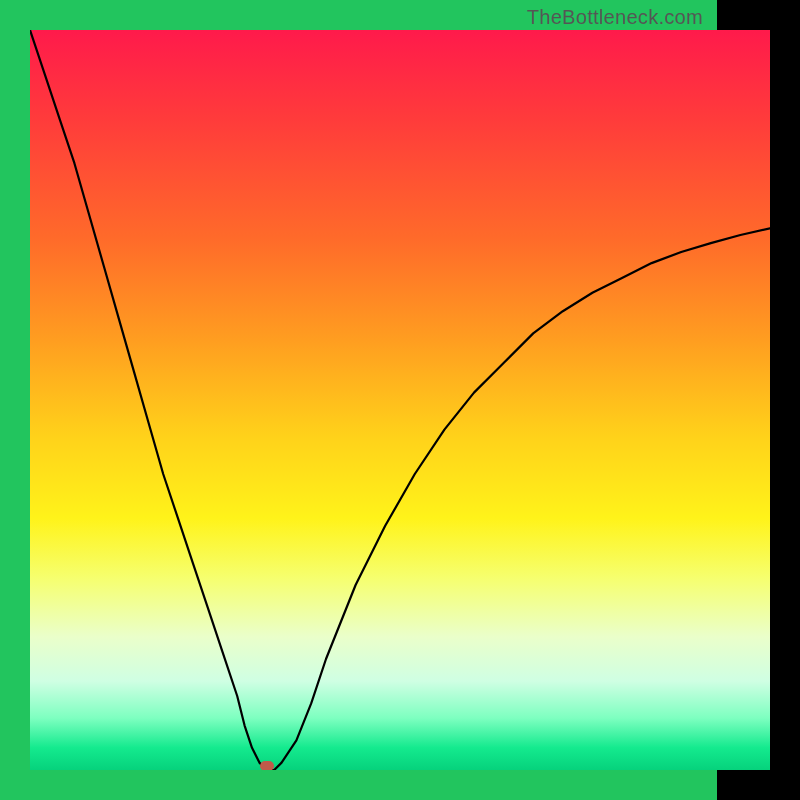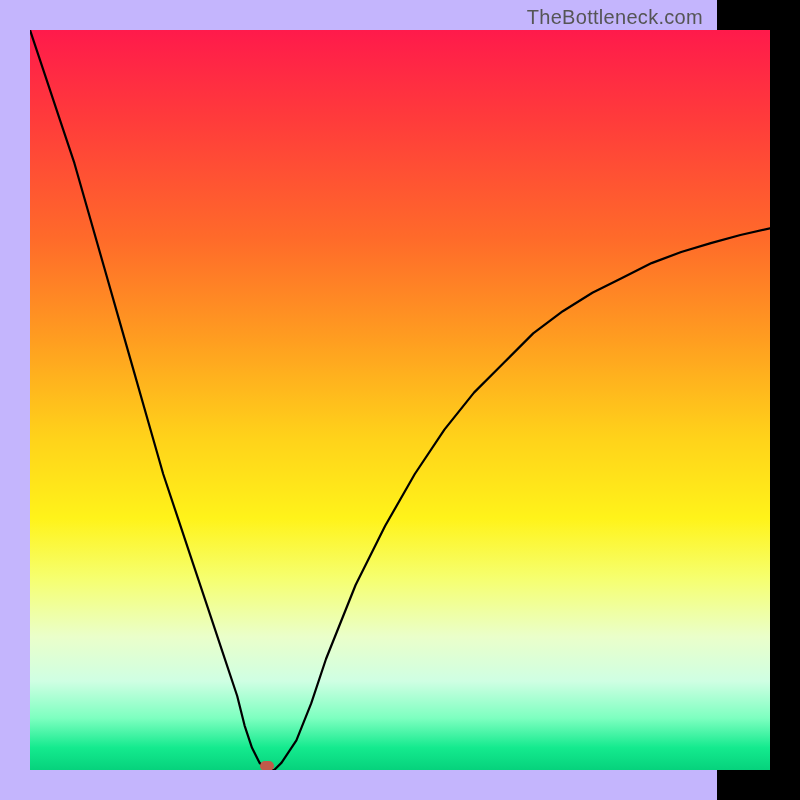--- a/index.html
+++ b/index.html
@@ -8,21 +8,21 @@
     width: 800px;
     height: 800px;
     background: #000000;
     font-family: Arial, Helvetica, sans-serif;
     overflow: hidden;
   }
   .frame {
     position: relative;
     width: 717px;
     height: 800px;
-    background: #c4b5fd;
+    background: #22c55e;
   }
   .watermark {
     position: absolute;
     top: 6px;
     right: 14px;
     color: #555555;
     font-size: 20px;
     font-weight: 500;
     letter-spacing: 0.3px;
     z-index: 10;

